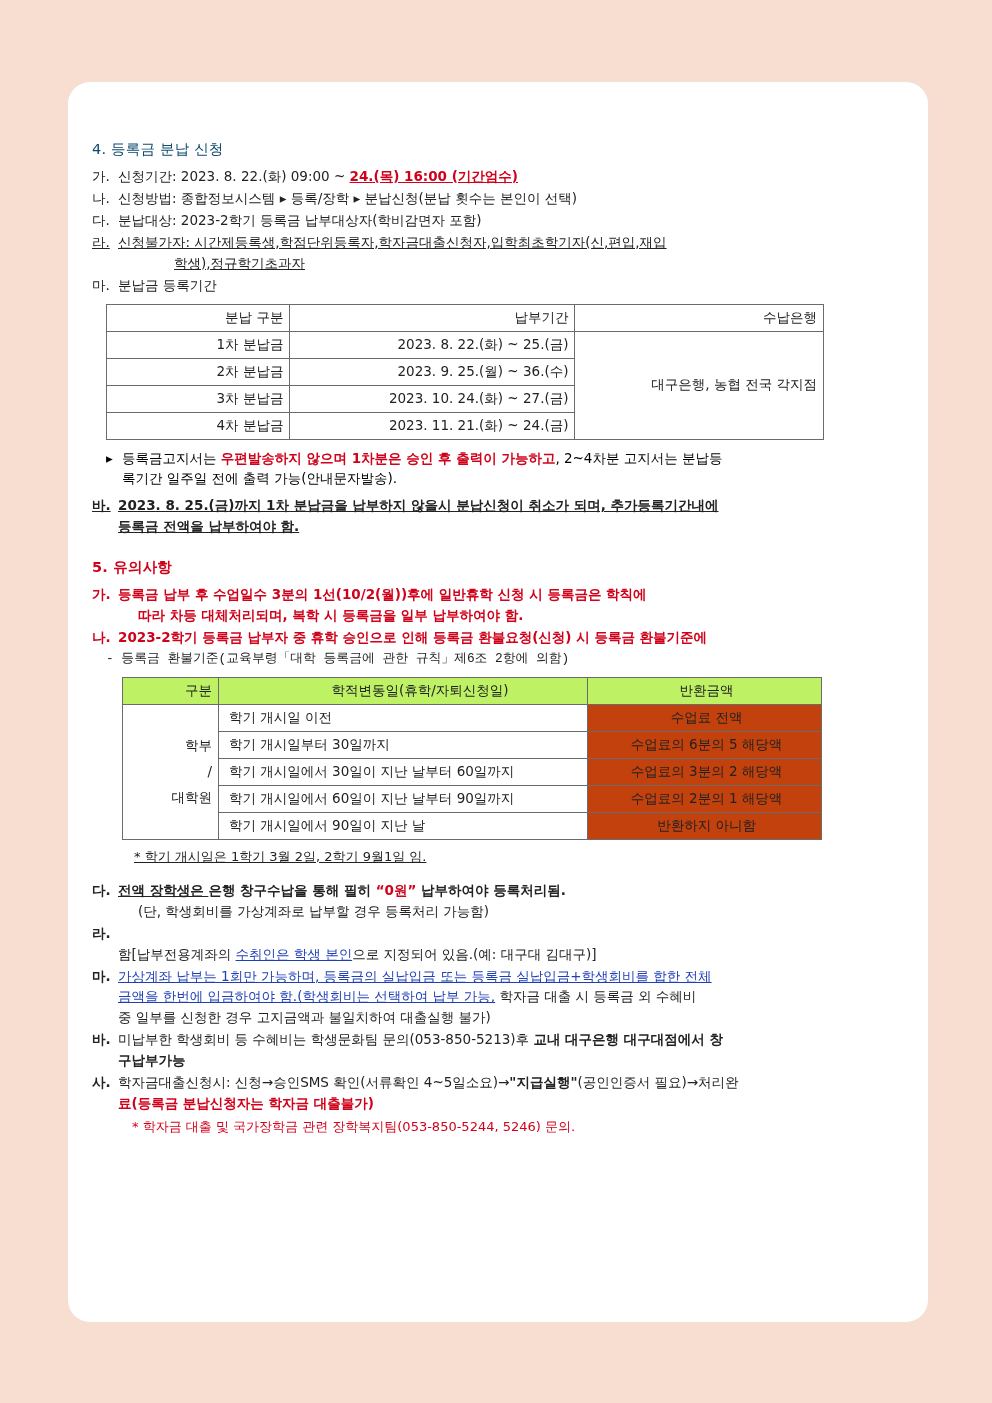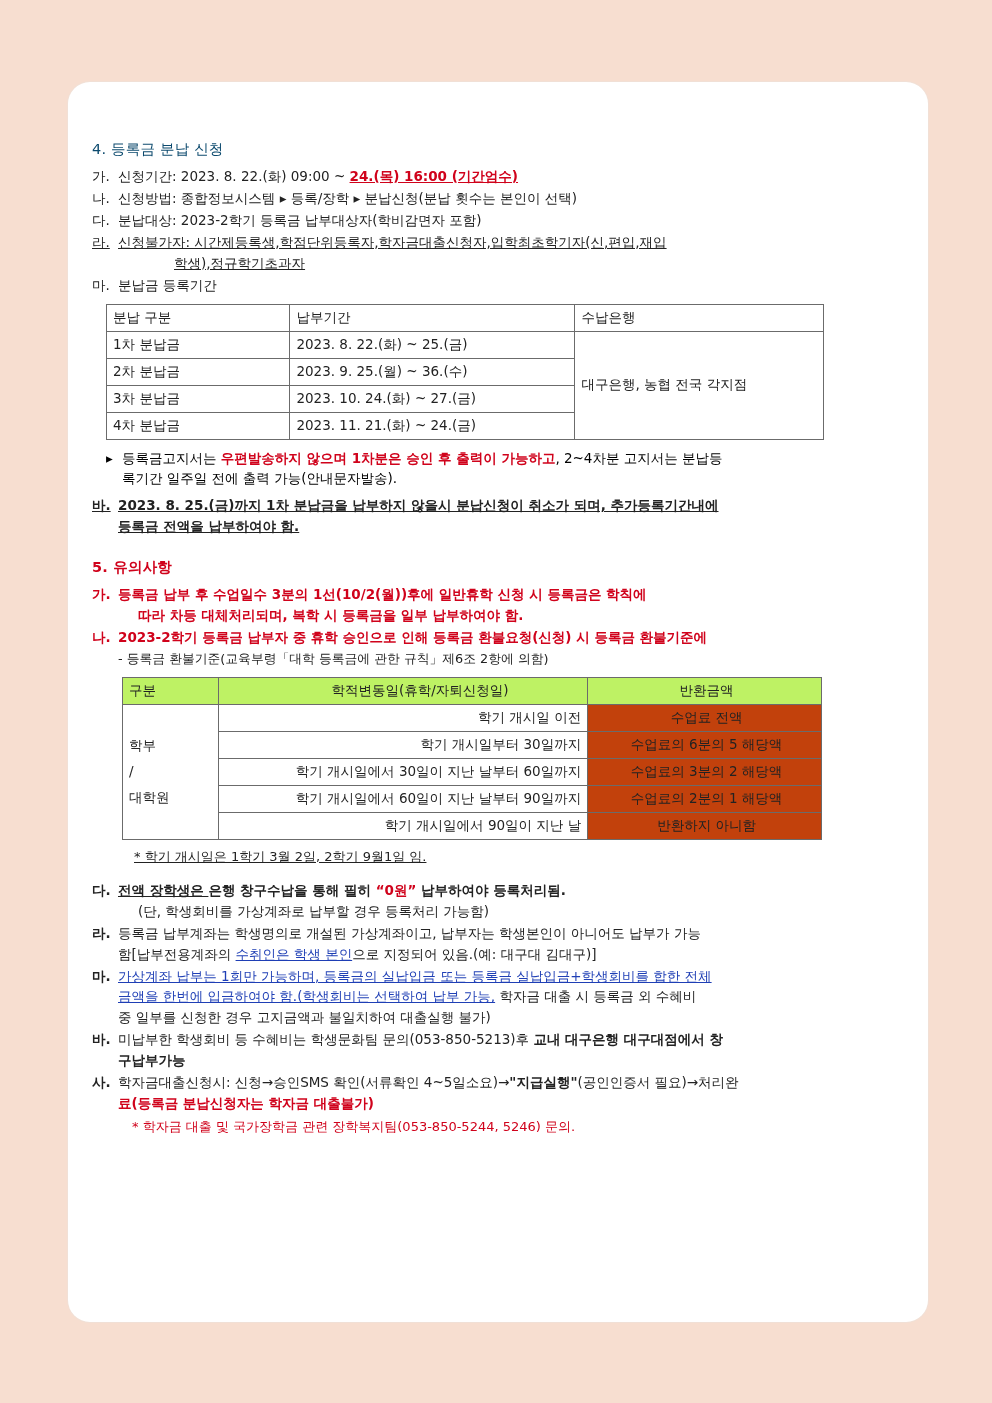--- a/index.html
+++ b/index.html
@@ -65,35 +65,35 @@
   
   table.tbl {
     border-collapse: collapse;
     margin: 8px 0 8px 14px;
     font-size: 13.5px;
     color: #222;
   }
   table.tbl td, table.tbl th {
     border: 1px solid #6b6b6b;
     padding: 4px 6px;
-    text-align: left;
+    text-align: right;
     font-weight: normal;
     white-space: nowrap;
   }
   
   #pay-table { width: 718px; }
   #pay-table .c1 { width: 186px; }
   #pay-table .c2 { width: 286px; }
   #pay-table .c3 { width: 246px; }
 
   
   #refund-table { width: 700px; margin-left: 30px; }
   #refund-table .hdr td { background: #bef264; }
   #refund-table .c1 { width: 102px; }
-  #refund-table .c2 { width: 352px; text-align: right; padding-left: 10px; }
+  #refund-table .c2 { width: 352px; text-align: left; padding-left: 10px; }
   #refund-table .c3 { width: 246px; text-align: center; padding-left: 10px; background: #c2410c; }
   #refund-table td.vmerge { vertical-align: middle; line-height: 1.9; }
 
   .bullet {
     display: flex;
     font-size: 13.5px;
     line-height: 1.55;
     margin-left: 14px;
   }
   .bullet .dot { flex: 0 0 auto; width: 16px; }
@@ -203,21 +203,21 @@
       </span>
     </div>
 
     <div class="row">
       <span class="mk red b">나.</span>
       <span class="txt">
         <span class="red b">2023-2학기 등록금 납부자 중 휴학 승인으로 인해 등록금 환불요청(신청) 시 등록금 환불기준에</span><br>
       </span>
     </div>
 
-    <div class="row" style="margin-left:26px;">
+    <div class="row" style="margin-left:14px;font-family:Liberation Mono, monospace;">
       <span class="txt small">- 등록금 환불기준(교육부령「대학 등록금에 관한 규칙」제6조 2항에 의함)</span>
     </div>
 
     <table class="tbl" id="refund-table">
       <tbody>
           <tr class="hdr">
         <td class="c1">구분</td>
         <td class="c2" style="text-align:center;padding-left:40px;">학적변동일(휴학/자퇴신청일)</td>
         <td class="c3" style="text-align:center;">반환금액</td>
       </tr>
@@ -257,21 +257,21 @@
       <span class="mk b">다.</span>
       <span class="txt">
         <span class="b u">전액 장학생은 </span><span class="b">은행 창구수납을 통해 필히 </span><span class="b red">“0원”</span><span class="b"> 납부하여야 등록처리됨.</span><br>
         <span style="display:inline-block;margin-left:20px;">(단, 학생회비를 가상계좌로 납부할 경우 등록처리 가능함)</span>
       </span>
     </div>
 
     <div class="row">
       <span class="mk b">라.</span>
       <span class="txt">
-        <span>등록금 납부계좌는 학생명의로 개설된 가상계좌이고, 납부자는 학생본인이 아니어도 납부가  가능</span><br>
+        <br>
         <span>함[납부전용계좌의 </span><span class="blue u">수취인은 학생 본인</span><span>으로 지정되어 있음.(예: 대구대 김대구)]</span>
       </span>
     </div>
 
     <div class="row">
       <span class="mk b">마.</span>
       <span class="txt">
         <span class="blue u">가상계좌 납부는 1회만 가능하며, 등록금의 실납입금 또는 등록금 실납입금+학생회비를 합한 전체</span><br>
         <span class="blue u">금액을 한번에 입금하여야 함.(학생회비는 선택하여 납부 가능,</span><span> 학자금 대출 시 등록금 외 수혜비</span><br>
         <span>중 일부를 신청한 경우 고지금액과 불일치하여 대출실행 불가)</span>

